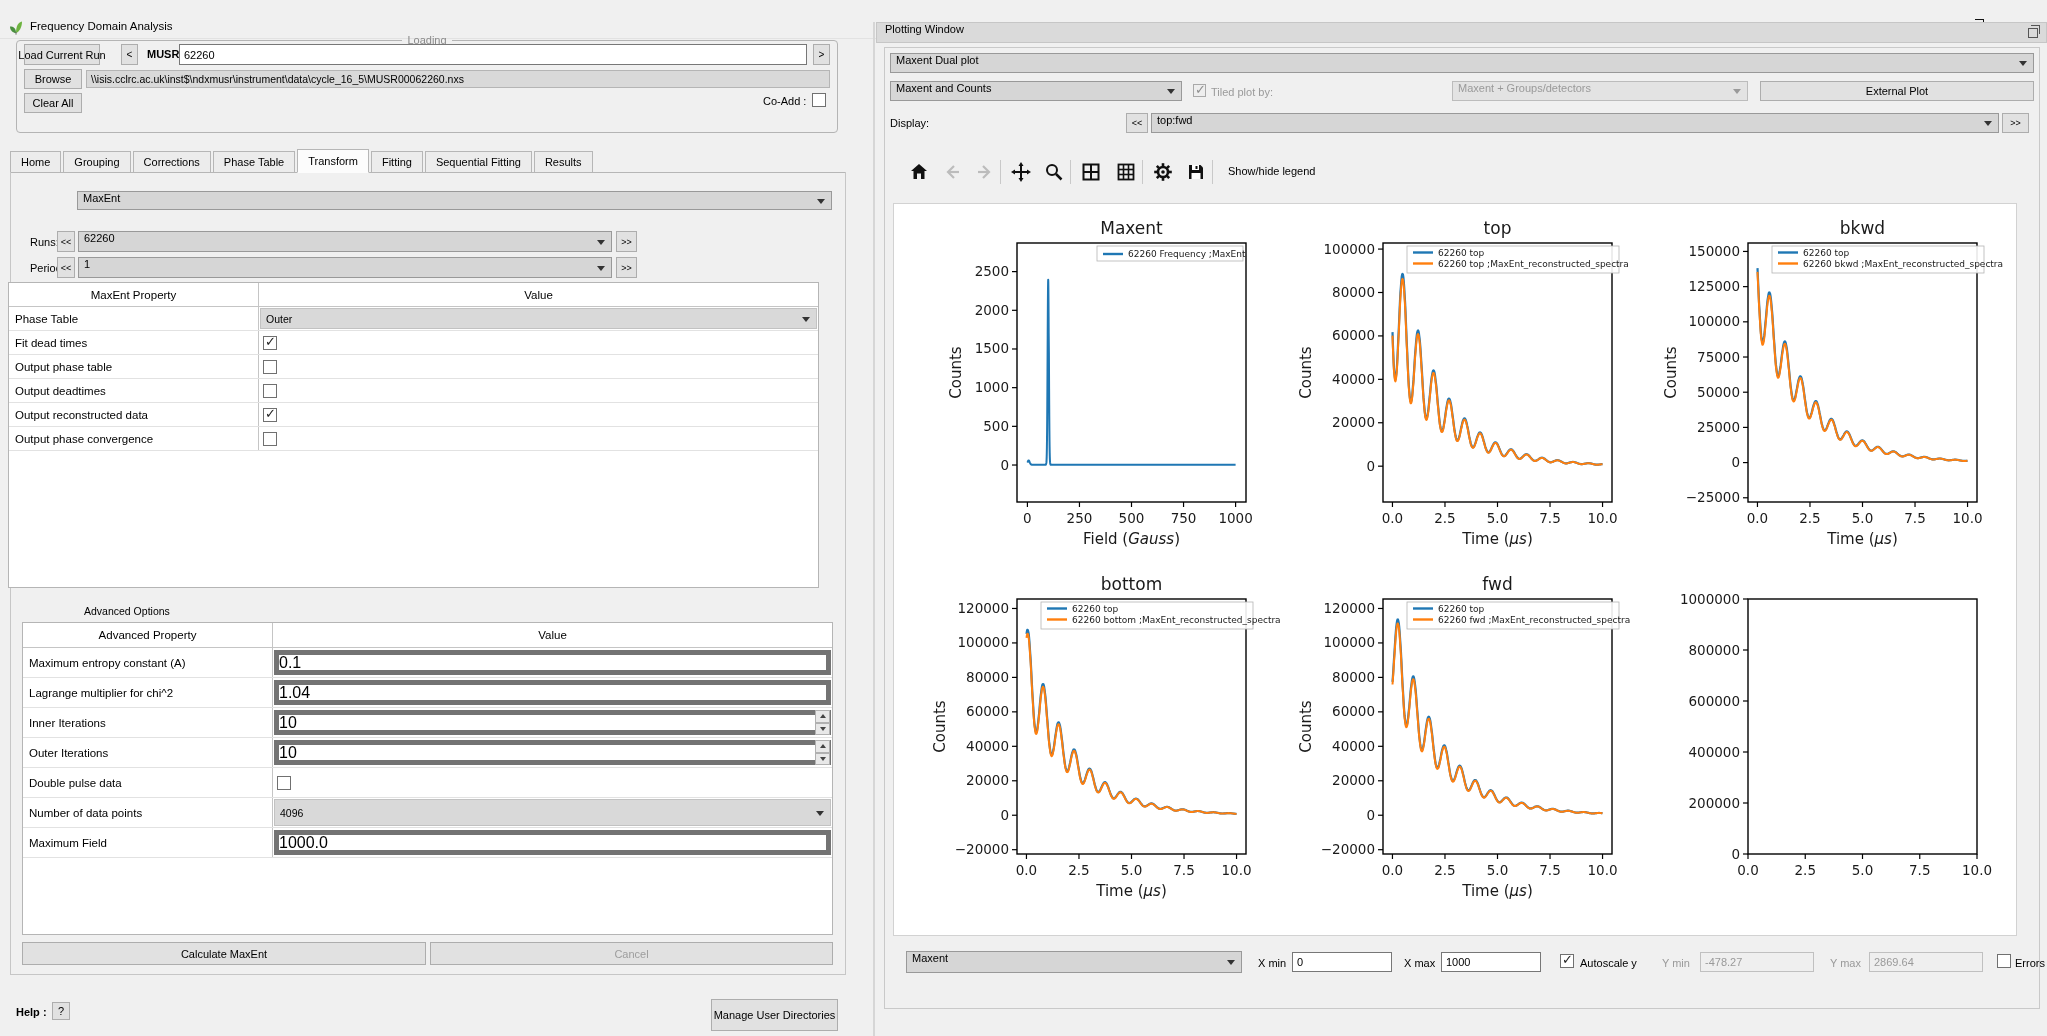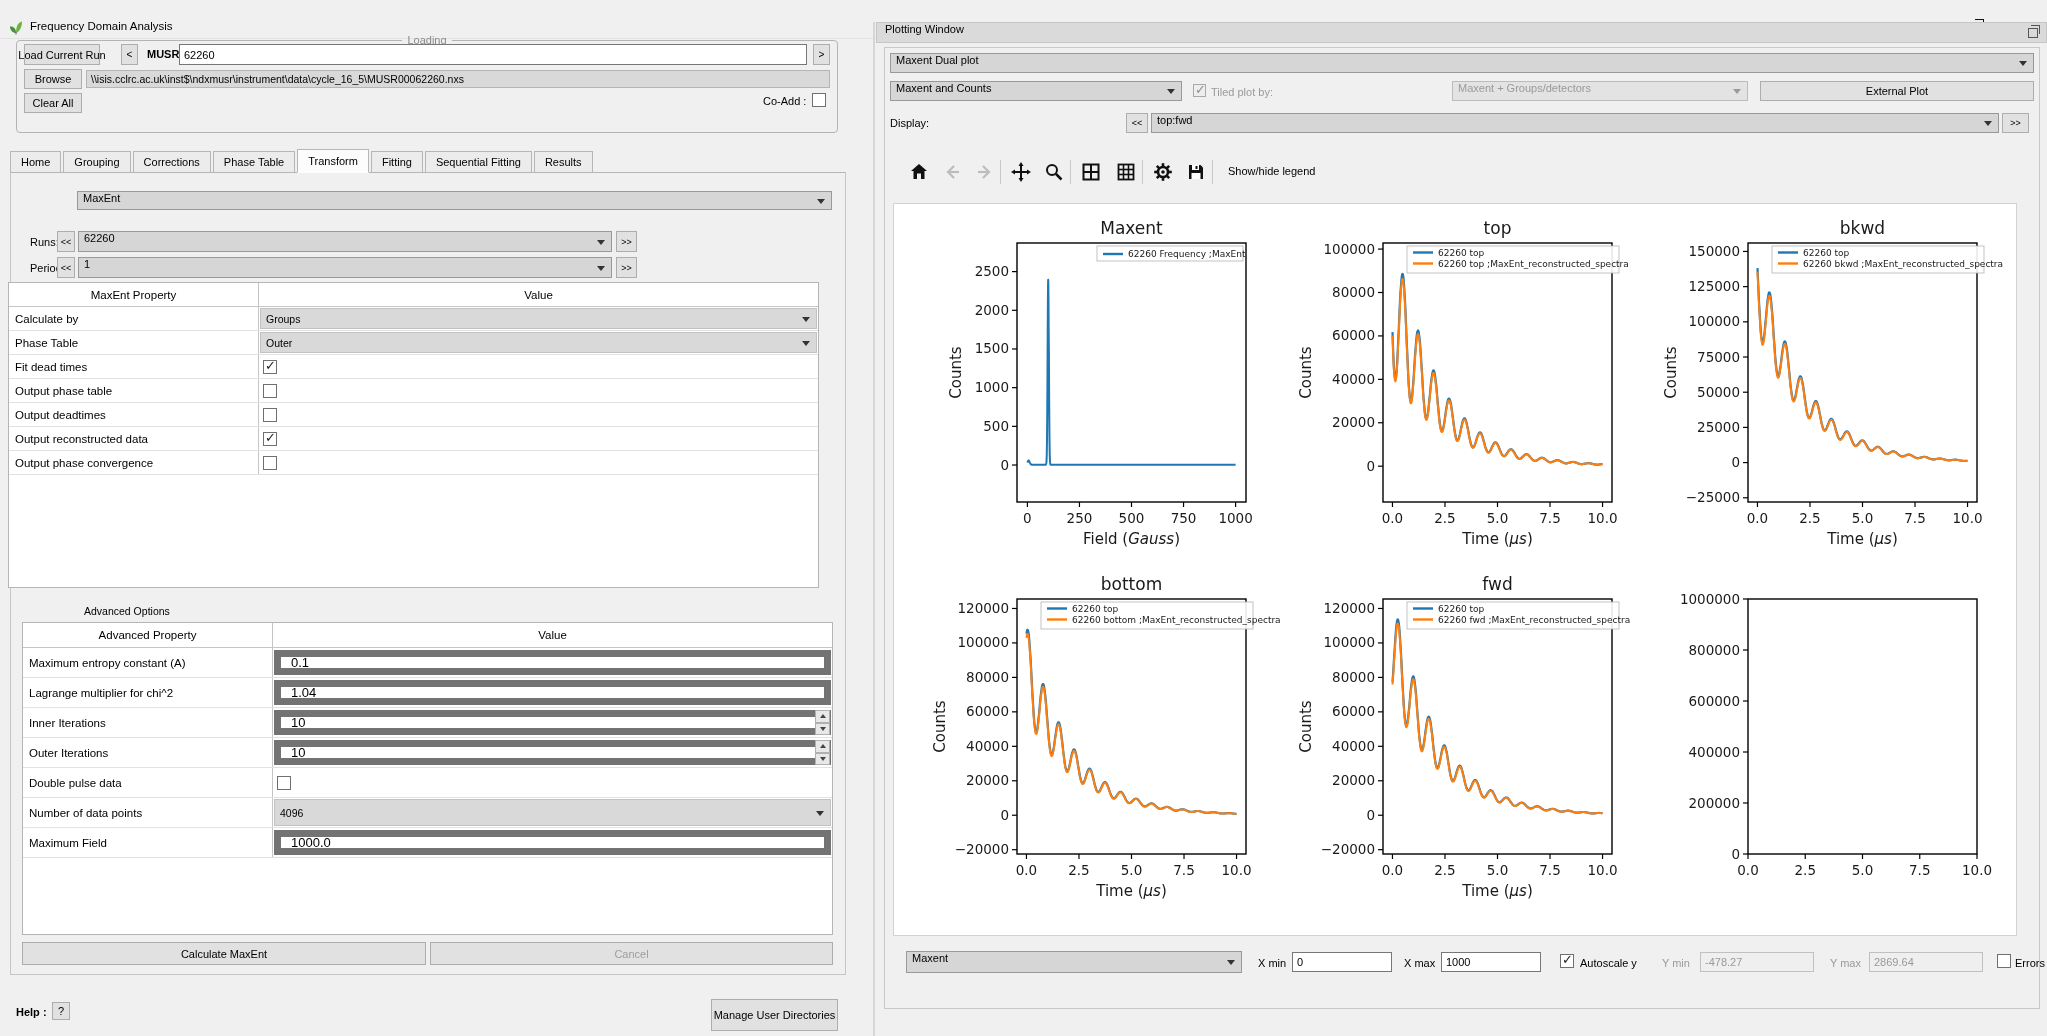--- a/index.html
+++ b/index.html
@@ -46,22 +46,22 @@
   .thead{display:flex;border-bottom:1px solid #c5c5c5}
   .th{font-size:11.5px;display:flex;align-items:center;justify-content:center;box-sizing:border-box}
   .th1,.td1{width:250px;border-right:1px solid #c5c5c5;box-sizing:border-box}
   .th2,.td2{flex:1;position:relative}
   .tr{display:flex;border-bottom:1px solid #e2e2e2;box-sizing:border-box}
   .td1{font-size:11.5px;display:flex;align-items:center;padding-left:6px}
   .cellcombo{position:absolute;left:1px;right:1px;top:1px;bottom:1px;background:#d9d9d9;border:1px solid #c2c2c2;
        font-size:10.5px;display:flex;align-items:center;padding:0 20px 0 5px;box-sizing:border-box}
   .cellcombo .caret{position:absolute;right:6px;top:50%;margin-top:-2px;width:0;height:0;
        border-left:4px solid transparent;border-right:4px solid transparent;border-top:5px solid #333}
-  .cellinput{position:absolute;left:1px;right:1px;top:2px;bottom:2px;background:#fff;border:7px solid #737373;
-       font-size:13px;display:flex;align-items:center;padding-left:10px;box-sizing:border-box}
+  .cellinput{position:absolute;left:1px;right:1px;top:2px;bottom:2px;background:#fff;border:5px solid #737373;
+       font-size:16px;display:flex;align-items:center;padding-left:0;box-sizing:border-box}
   .cellcheck{left:4px;top:50%;transform:translateY(-50%)}
   .spin{position:absolute;right:2px;top:2px;bottom:2px;width:15px;display:flex;flex-direction:column;z-index:2}
   .spin span{flex:1;background:#e8e8e8;border:1px solid #b0b0b0;box-sizing:border-box;display:flex;align-items:center;justify-content:center}
   .spin .up::after{content:"";width:0;height:0;border-left:3px solid transparent;border-right:3px solid transparent;border-bottom:4px solid #444}
   .spin .dn::after{content:"";width:0;height:0;border-left:3px solid transparent;border-right:3px solid transparent;border-top:4px solid #444}
   
   .splitter{position:absolute;left:873px;top:22px;width:2px;height:1014px;background:#d6d6d6}
   .dockhead{position:absolute;left:876px;top:22px;width:1171px;height:21px;background:#dadada;border:1px solid #c6c6c6;
        box-sizing:border-box;display:flex;padding-left:8px;font-size:11px}
   .floatico{position:absolute;right:8px;top:5px;width:8px;height:8px;border:1px solid #555;background:#dadada}
@@ -138,29 +138,20 @@
 <div class="combo" style="left:78px;top:257px;width:534px;height:21px">
   <span>1</span>
     <span class="caret"></span>
 </div>
 <div class="btn" style="left:616px;top:257px;width:21px;height:21px;font-size:9px">&gt;&gt;</div>
 
 <div class="table" style="left:8px;top:282px;width:811px;height:306px">
   <div class="thead" style="height:23px;flex:none">
     <div class="th th1">MaxEnt Property</div>
     <div class="th th2">Value</div>
-  </div>
-  <div class="tr" style="height:24px;flex:none">
-    <div class="td1">Calculate by</div>
-    <div class="td2">
-        <div class="cellcombo">
-          <span>Groups</span>
-          <span class="caret"></span>
-        </div>
-      </div>
   </div>
   <div class="tr" style="height:24px;flex:none">
     <div class="td1">Phase Table</div>
     <div class="td2">
         <div class="cellcombo">
           <span>Outer</span>
           <span class="caret"></span>
         </div>
       </div>
   </div>

